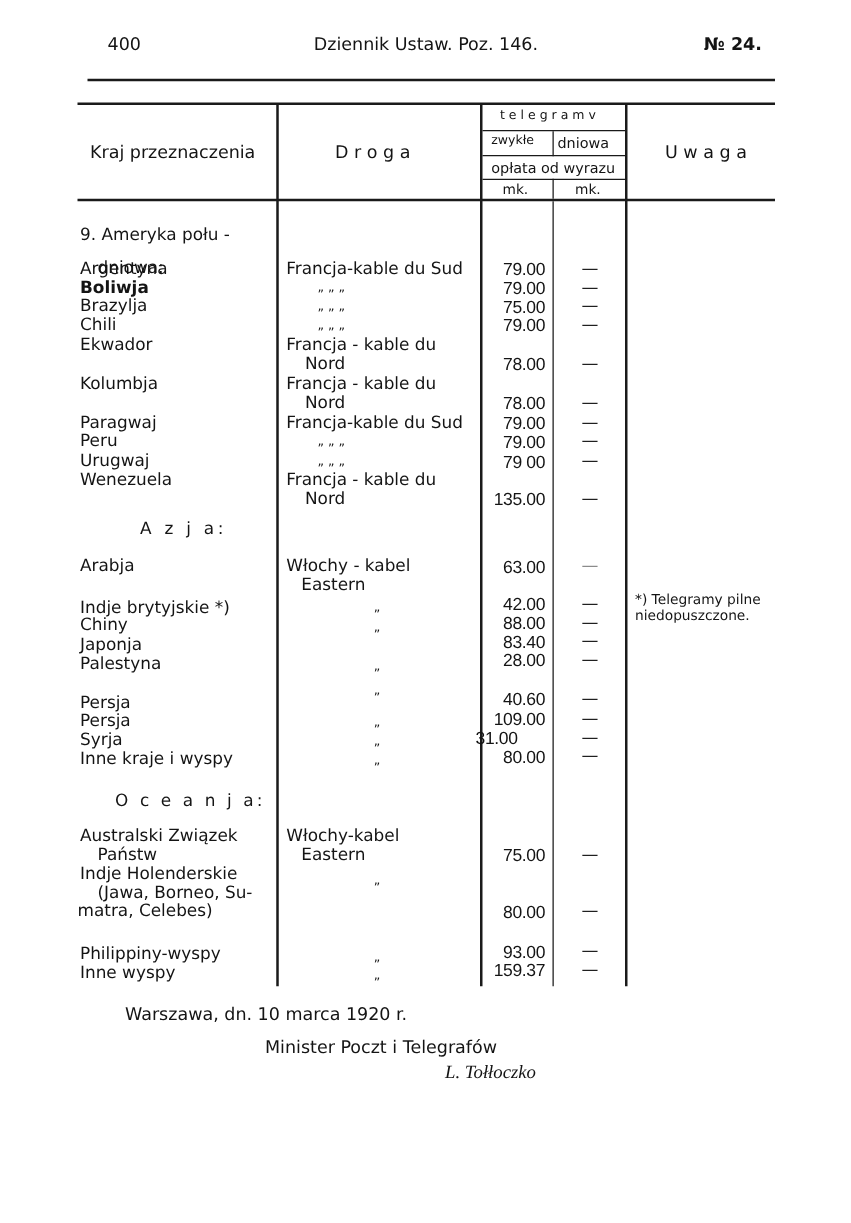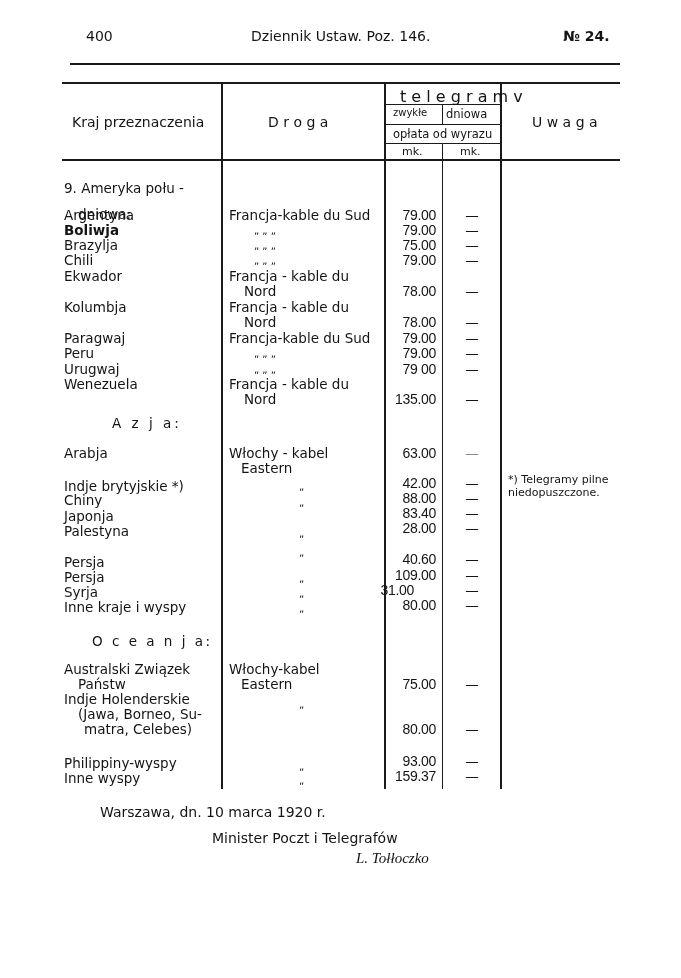--- a/index.html
+++ b/index.html
@@ -37,21 +37,21 @@
 <div class="vline" style="left:442px;top:143px;height:16px;width:1px;"></div>
 <div class="vline" style="left:442px;top:161px;height:628px;width:1px;"></div>
 <div class="vline" style="left:500px;top:84px;height:705px;"></div>
 
 <div class="thin" style="left:386px;top:104px;width:114px;"></div>
 <div class="thin" style="left:386px;top:124px;width:114px;"></div>
 <div class="thin" style="left:386px;top:143px;width:114px;"></div>
 
 <div class="abs th" style="left:72px;top:114px;font-size:14px;">Kraj przeznaczenia</div>
 <div class="abs th" style="left:268px;top:114px;font-size:14px;">D r o g a</div>
-<div class="abs th" style="left:400px;top:87px;font-size:16px;">t e l e g r a m v</div>
+<div class="abs th" style="left:400px;top:87px;font-size:10px;">t e l e g r a m v</div>
 <div class="abs th" style="left:393px;top:107px;font-size:10px;">zwykłe</div>
 <div class="abs th" style="left:446px;top:107px;font-size:11.5px;">dniowa</div>
 <div class="abs th" style="left:393px;top:127px;font-size:11.5px;">opłata od wyrazu</div>
 <div class="abs th" style="left:402px;top:145px;font-size:11px;">mk.</div>
 <div class="abs th" style="left:460px;top:145px;font-size:11px;">mk.</div>
 <div class="abs th" style="left:532px;top:114px;font-size:14px;">U w a g a</div>
 
 <div class="cell" style="left:64px;top:181px;">9.  Ameryka  połu -</div>
 <div class="cell" style="left:78px;top:207px;">dniowa:</div>
 
@@ -162,21 +162,21 @@
 
 <div class="cell" style="left:64px;top:662px;">Australski  Związek</div>
 <div class="cell" style="left:78px;top:677px;">Państw</div>
 <div class="cell" style="left:229px;top:662px;">Włochy-kabel</div>
 <div class="cell" style="left:241px;top:677px;">Eastern</div>
 <div class="cell num" style="left:380px;top:677px;">75.00</div>
 <div class="cell dash" style="left:444px;top:677px;">—</div>
 
 <div class="cell" style="left:64px;top:692px;">Indje  Holenderskie</div>
 <div class="cell" style="left:78px;top:707px;">(Jawa, Borneo, Su-</div>
-<div class="cell" style="left:84px;top:722px;">matra, Celebes)</div>
+<div class="cell" style="left:62px;top:722px;">matra, Celebes)</div>
 <div class="cell" style="left:299px;top:697px;font-size:10px;">„</div>
 <div class="cell num" style="left:380px;top:722px;">80.00</div>
 <div class="cell dash" style="left:444px;top:722px;">—</div>
 
 <div class="cell" style="left:64px;top:756px;">Philippiny-wyspy</div>
 <div class="cell" style="left:299px;top:759px;font-size:10px;">„</div>
 <div class="cell num" style="left:380px;top:754px;">93.00</div>
 <div class="cell dash" style="left:444px;top:754px;">—</div>
 
 <div class="cell" style="left:64px;top:771px;">Inne wyspy</div>

